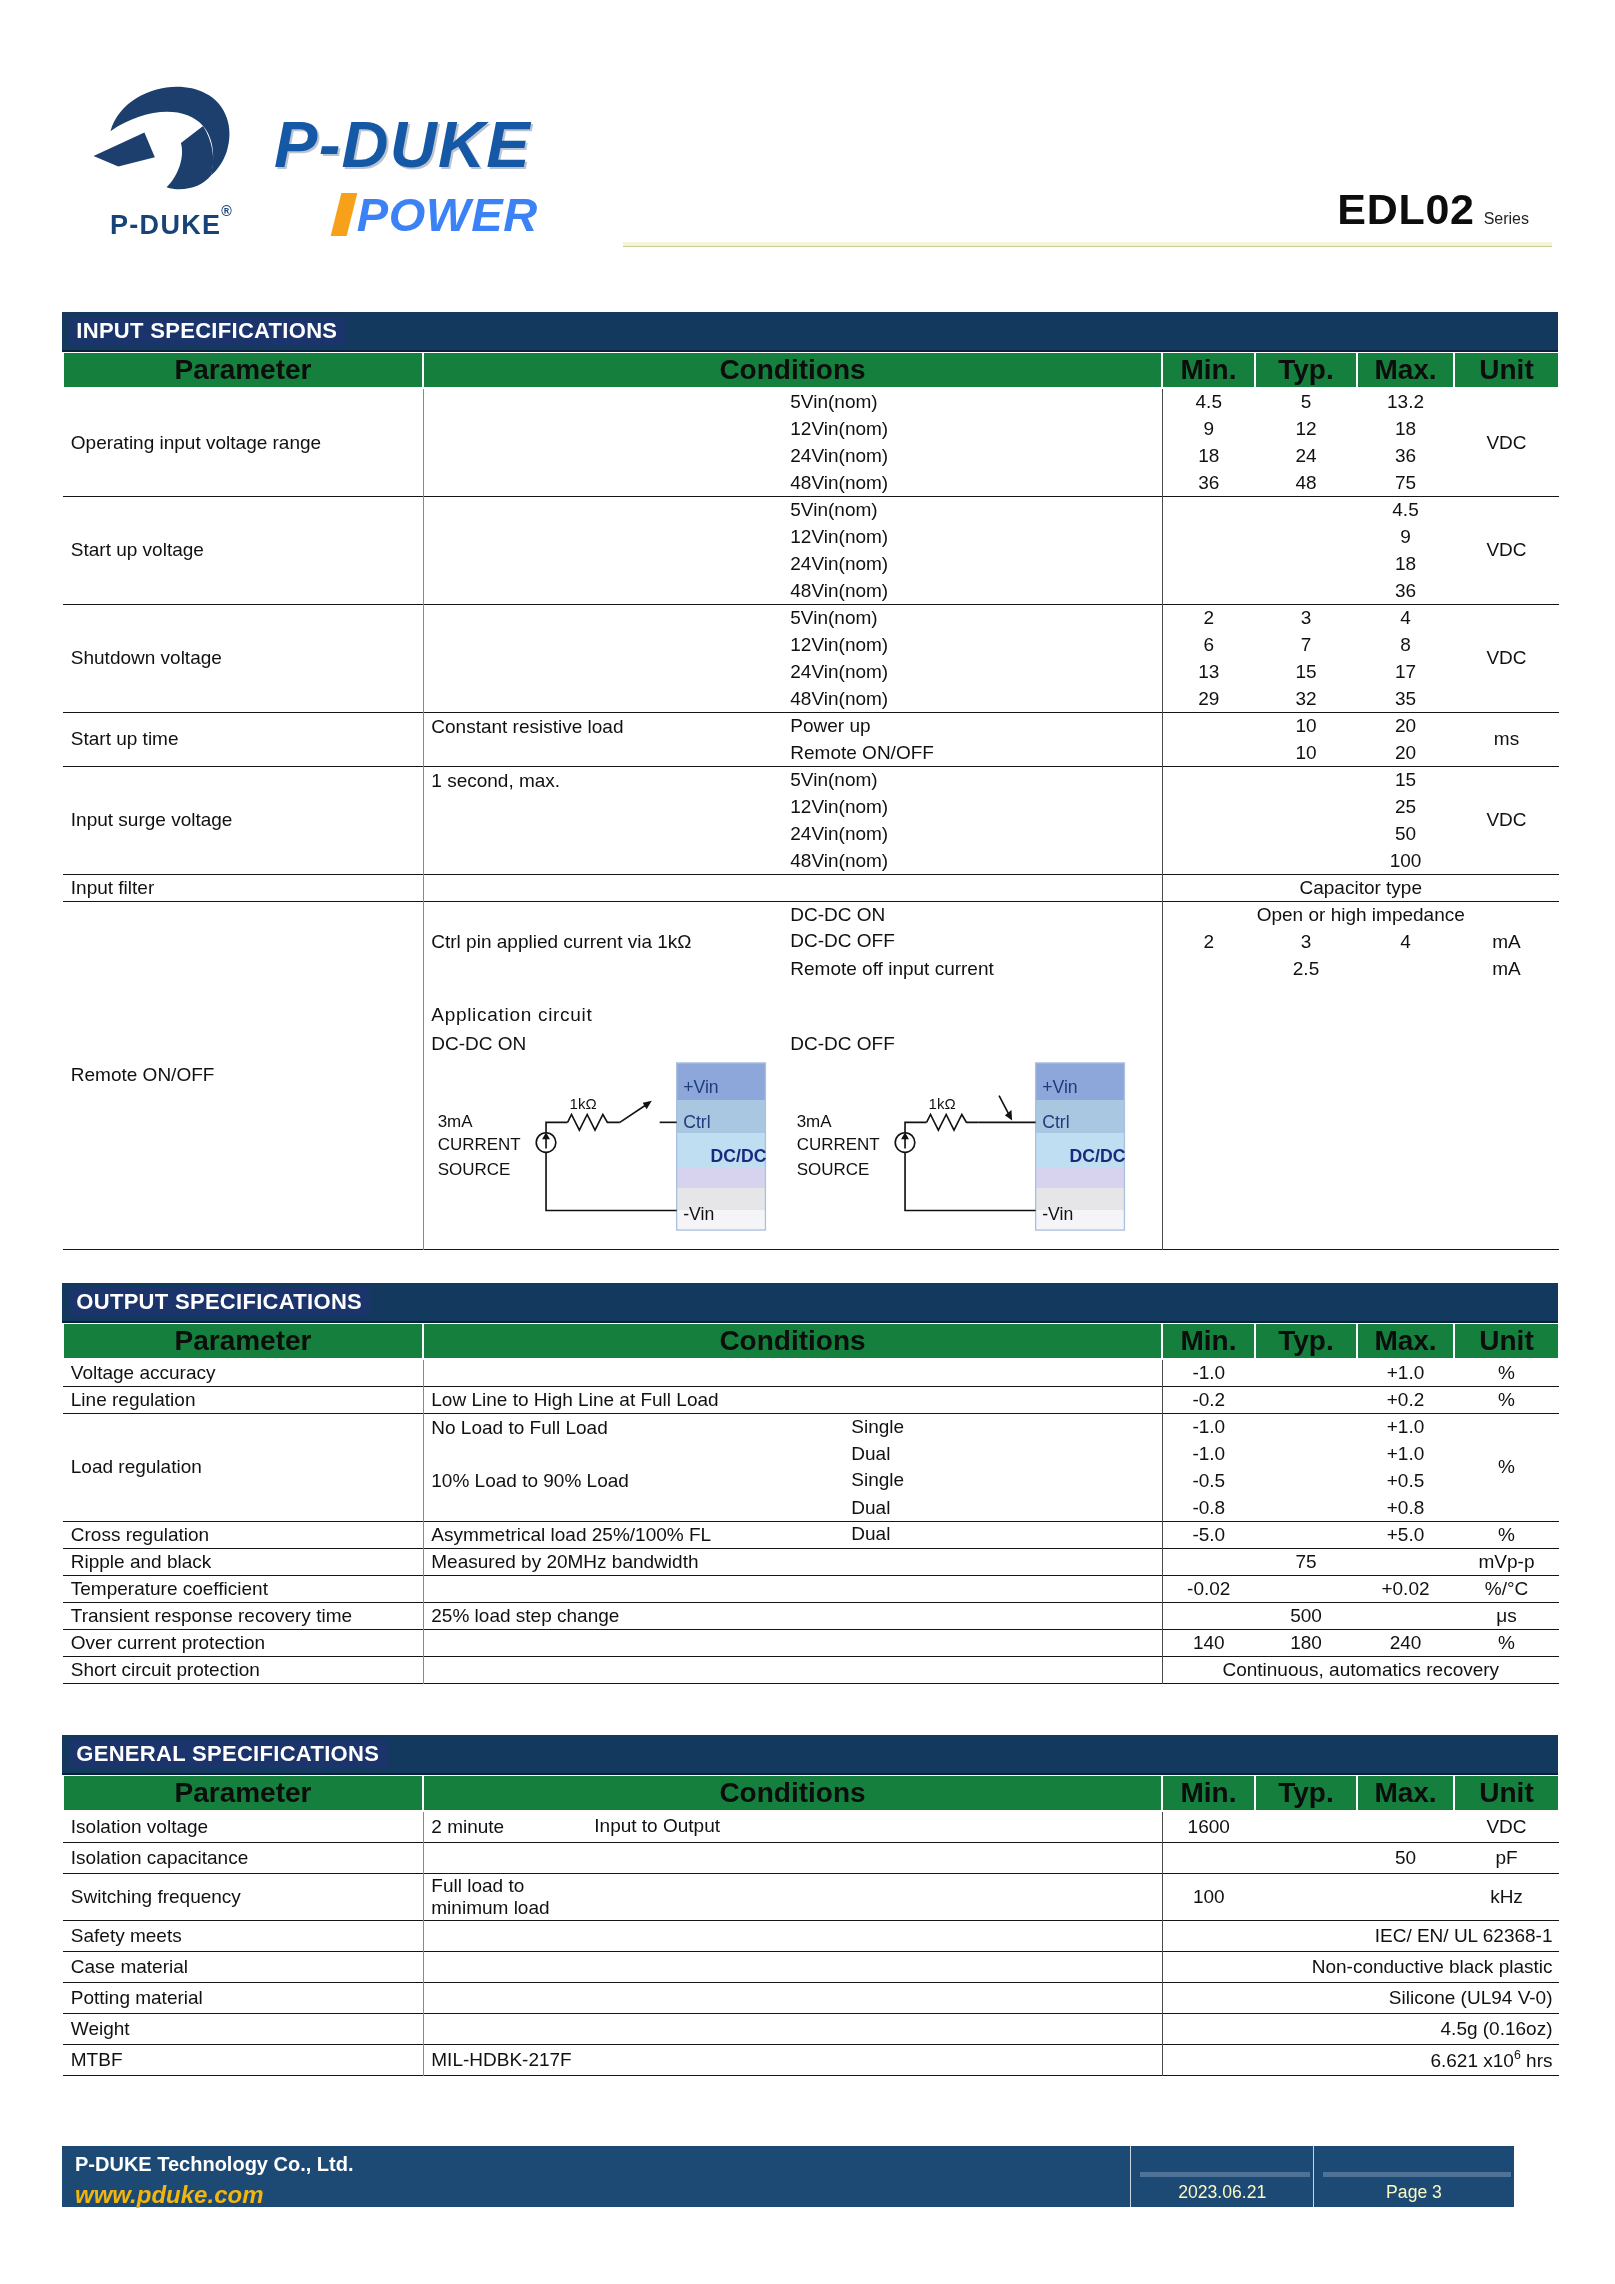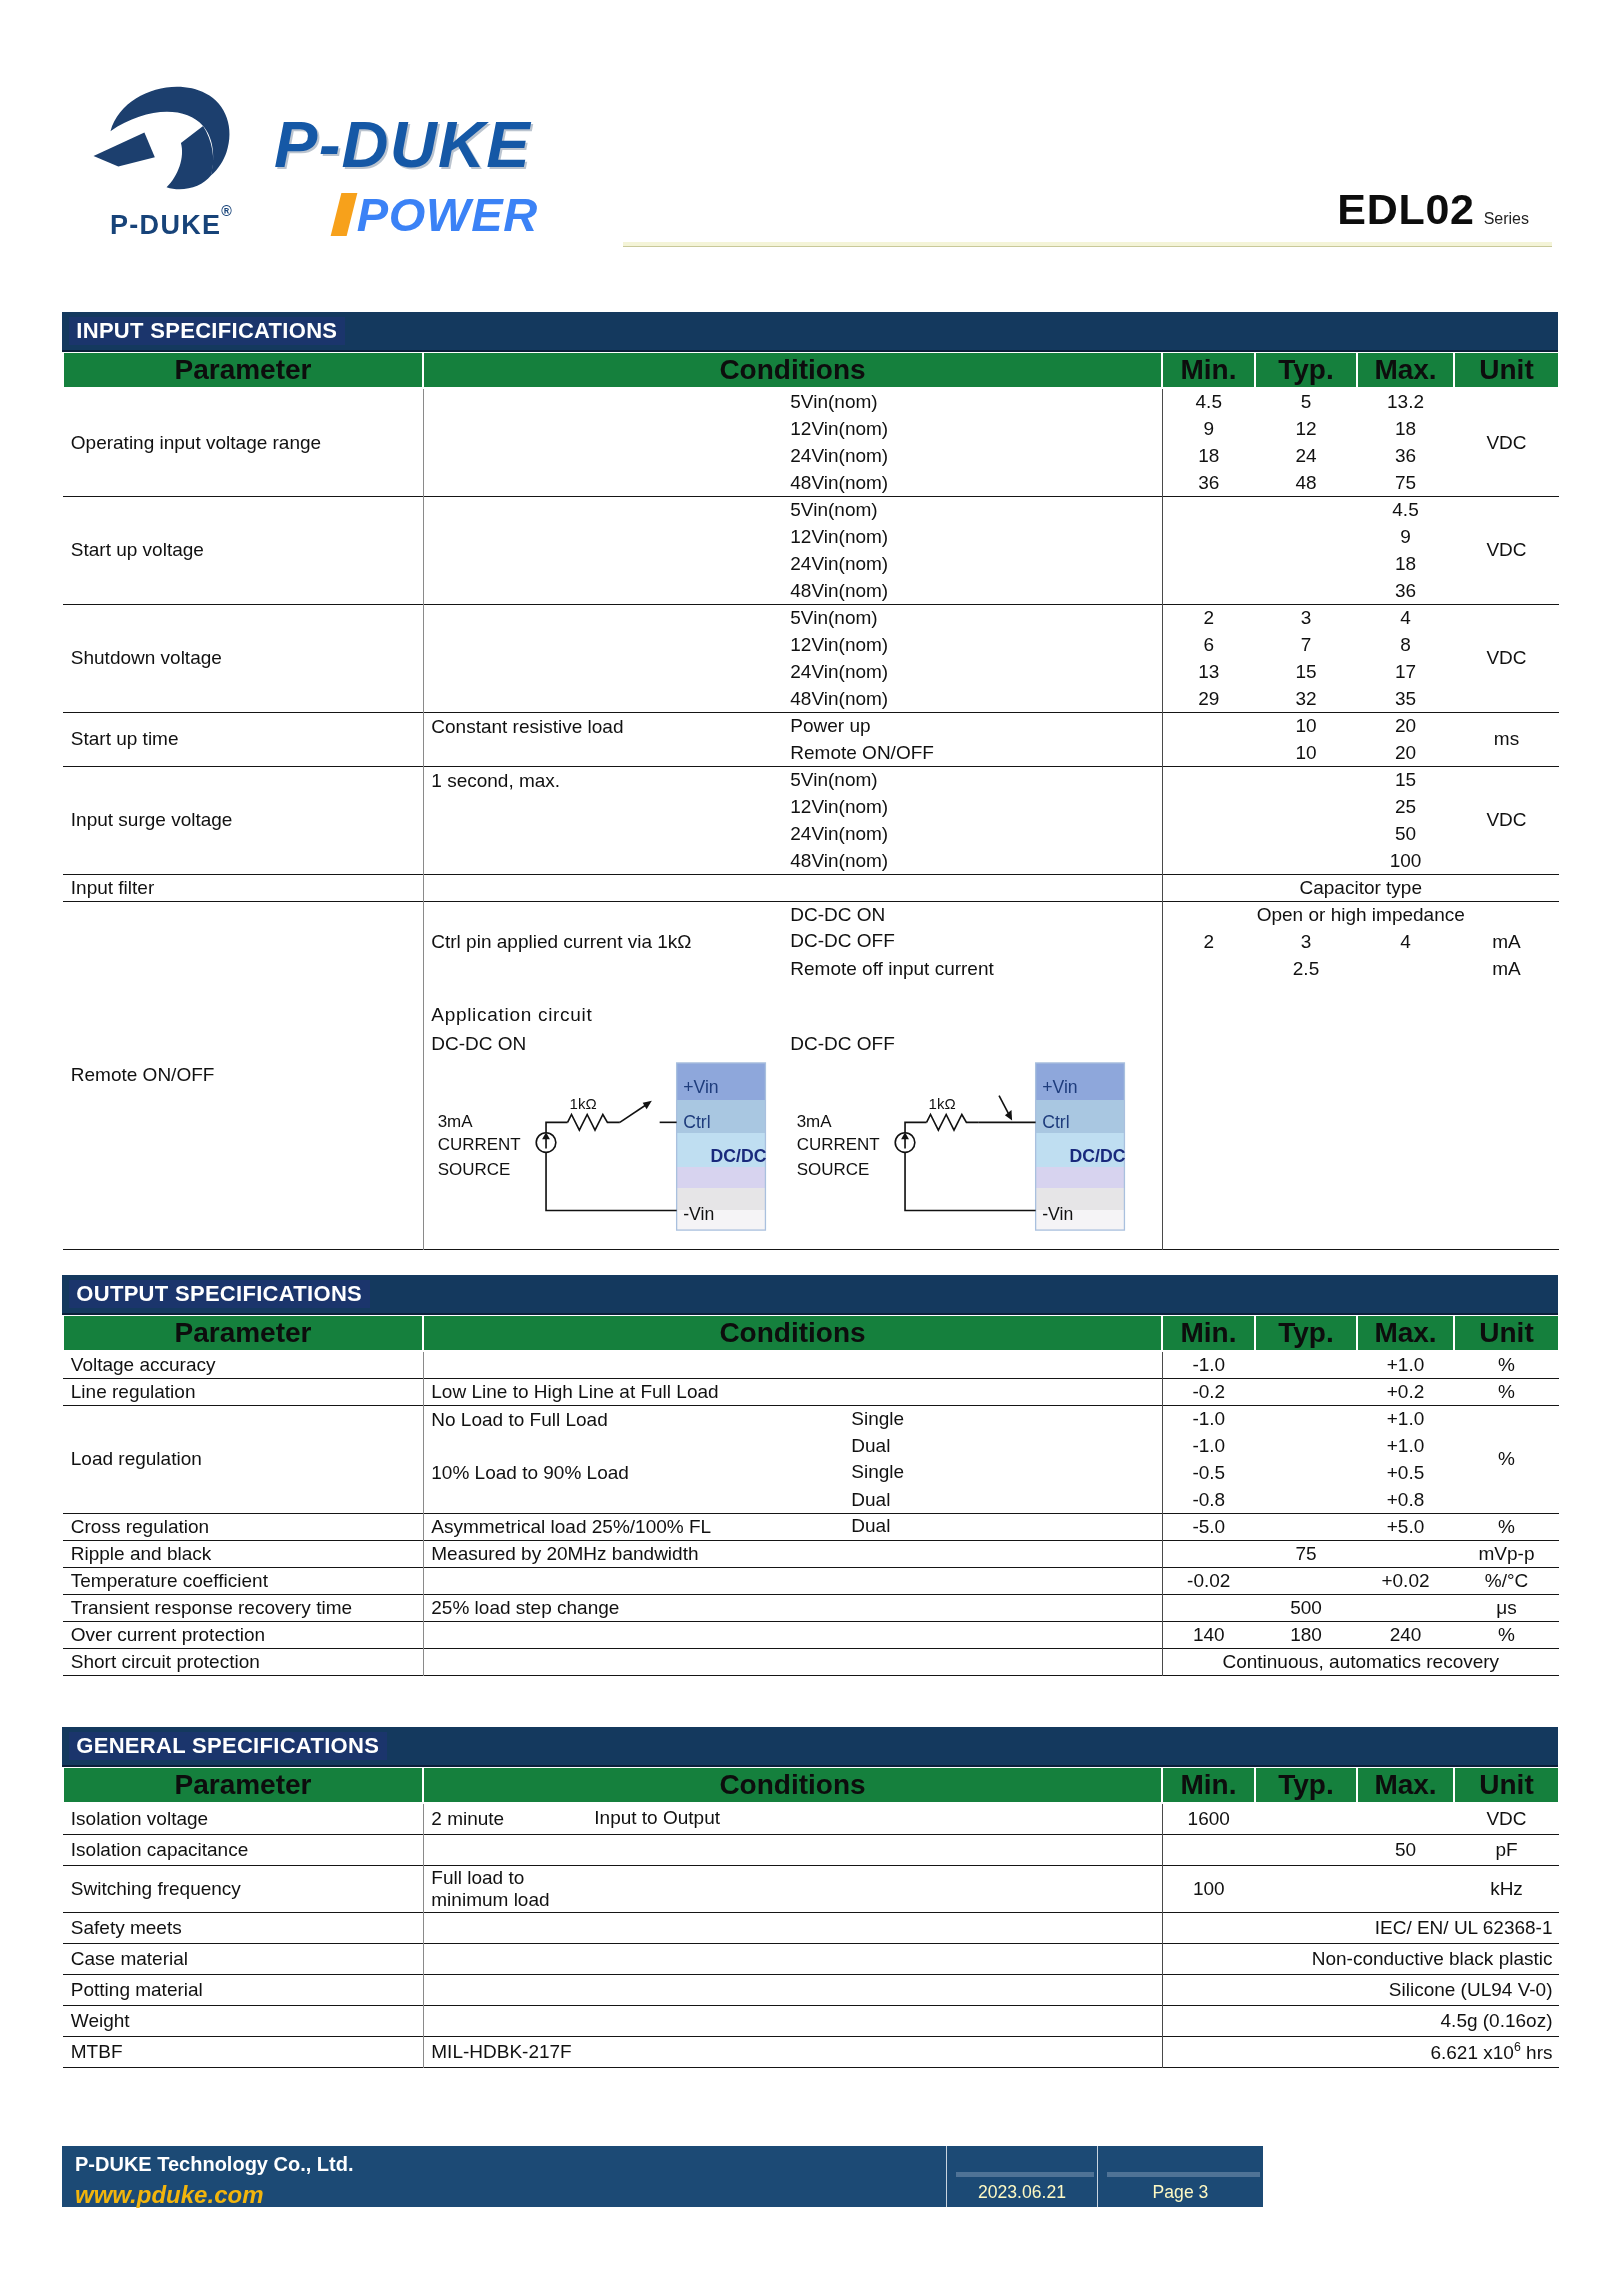--- a/index.html
+++ b/index.html
@@ -20,21 +20,21 @@
   .product .name{font-size:43px;font-weight:bold;color:#0d0d0d;letter-spacing:0.7px;}
   .product .series{font-size:16px;color:#222;margin-left:9px;}
   .hdr-rule{position:absolute;left:561px;top:185px;width:929px;height:3.9px;background:#F4F4D8;border-bottom:1.3px solid #C9C99A;}
 
   
   .content{position:absolute;left:62px;top:248px;width:1496px;}
   .bar{height:38px;background:#14395E;border-bottom:2.6px solid #0B1F3A;display:flex;align-items:center;}
   .bar span{color:#fff;font-weight:bold;font-size:22px;letter-spacing:0.3px;margin-left:6.5px;
     background:rgba(36,49,126,.45);padding:1.3px 7.8px;}
   .sect-in{margin-top:64px;}
-  .sect-out{margin-top:25px;}
+  .sect-out{margin-top:33px;}
   .sect-gen{margin-top:51px;}
 
   
   table.spec{border-collapse:collapse;table-layout:fixed;width:1496px;margin-top:1.3px;border-bottom:1.3px solid #151515;}
   col.cp{width:360px;}col.ccnd{width:739px;}col.cmn{width:93px;}col.ctp{width:102px;}col.cmx{width:97px;}col.cun{width:105px;}
   th{background:#15803d;border:2px solid #fff;border-top:none;height:27px;font-size:28px;font-weight:bold;color:#0d0d0d;}
   td{font-size:19px;vertical-align:middle;}
   tr.ln{height:27px;}
   .t-gen tr.ln{height:31px;}
   tr.gs td{border-top:1.3px solid #151515;}
@@ -58,21 +58,21 @@
   .app-circuits{display:flex;}
   .csvg-wrap{width:359px;}
   svg.circ text{font-family:"Liberation Sans",sans-serif;}
   .clab{font-size:26px;fill:#111;}
   .clab2{font-size:23px;fill:#111;}
   .cpin{font-size:27px;fill:#1E3C7C;}
   .cdark{font-size:27px;fill:#111;}
   .cbox{font-size:27px;font-weight:bold;fill:#19297C;}
 
   
-  .footer{position:absolute;left:62px;top:2146px;width:1201px;height:61px;background:#1C4A75;display:flex;}
+  .footer{position:absolute;left:62px;top:2146px;width:1452px;height:61px;background:#1C4A75;display:flex;}
   .f-left{width:1100px;padding:6.5px 0 0 13px;box-sizing:border-box;}
   .f-company{color:#fff;font-weight:bold;font-size:20px;}
   .f-site{color:#F2B50C;font-weight:bold;font-style:italic;font-size:24px;margin-top:5.2px;}
   .f-cell{position:relative;box-sizing:border-box;border-left:1.3px solid #C8D4E0;}
   .f-date{width:188px;}
   .f-page{width:207px;}
   .f-strip{position:absolute;left:9px;right:2.6px;top:26px;height:4.6px;background:#4F7396;}
   .f-txt{position:absolute;left:0;right:0;bottom:3.9px;text-align:center;color:#fef9c3;font-size:17.6px;}
 </style>
 </head>

